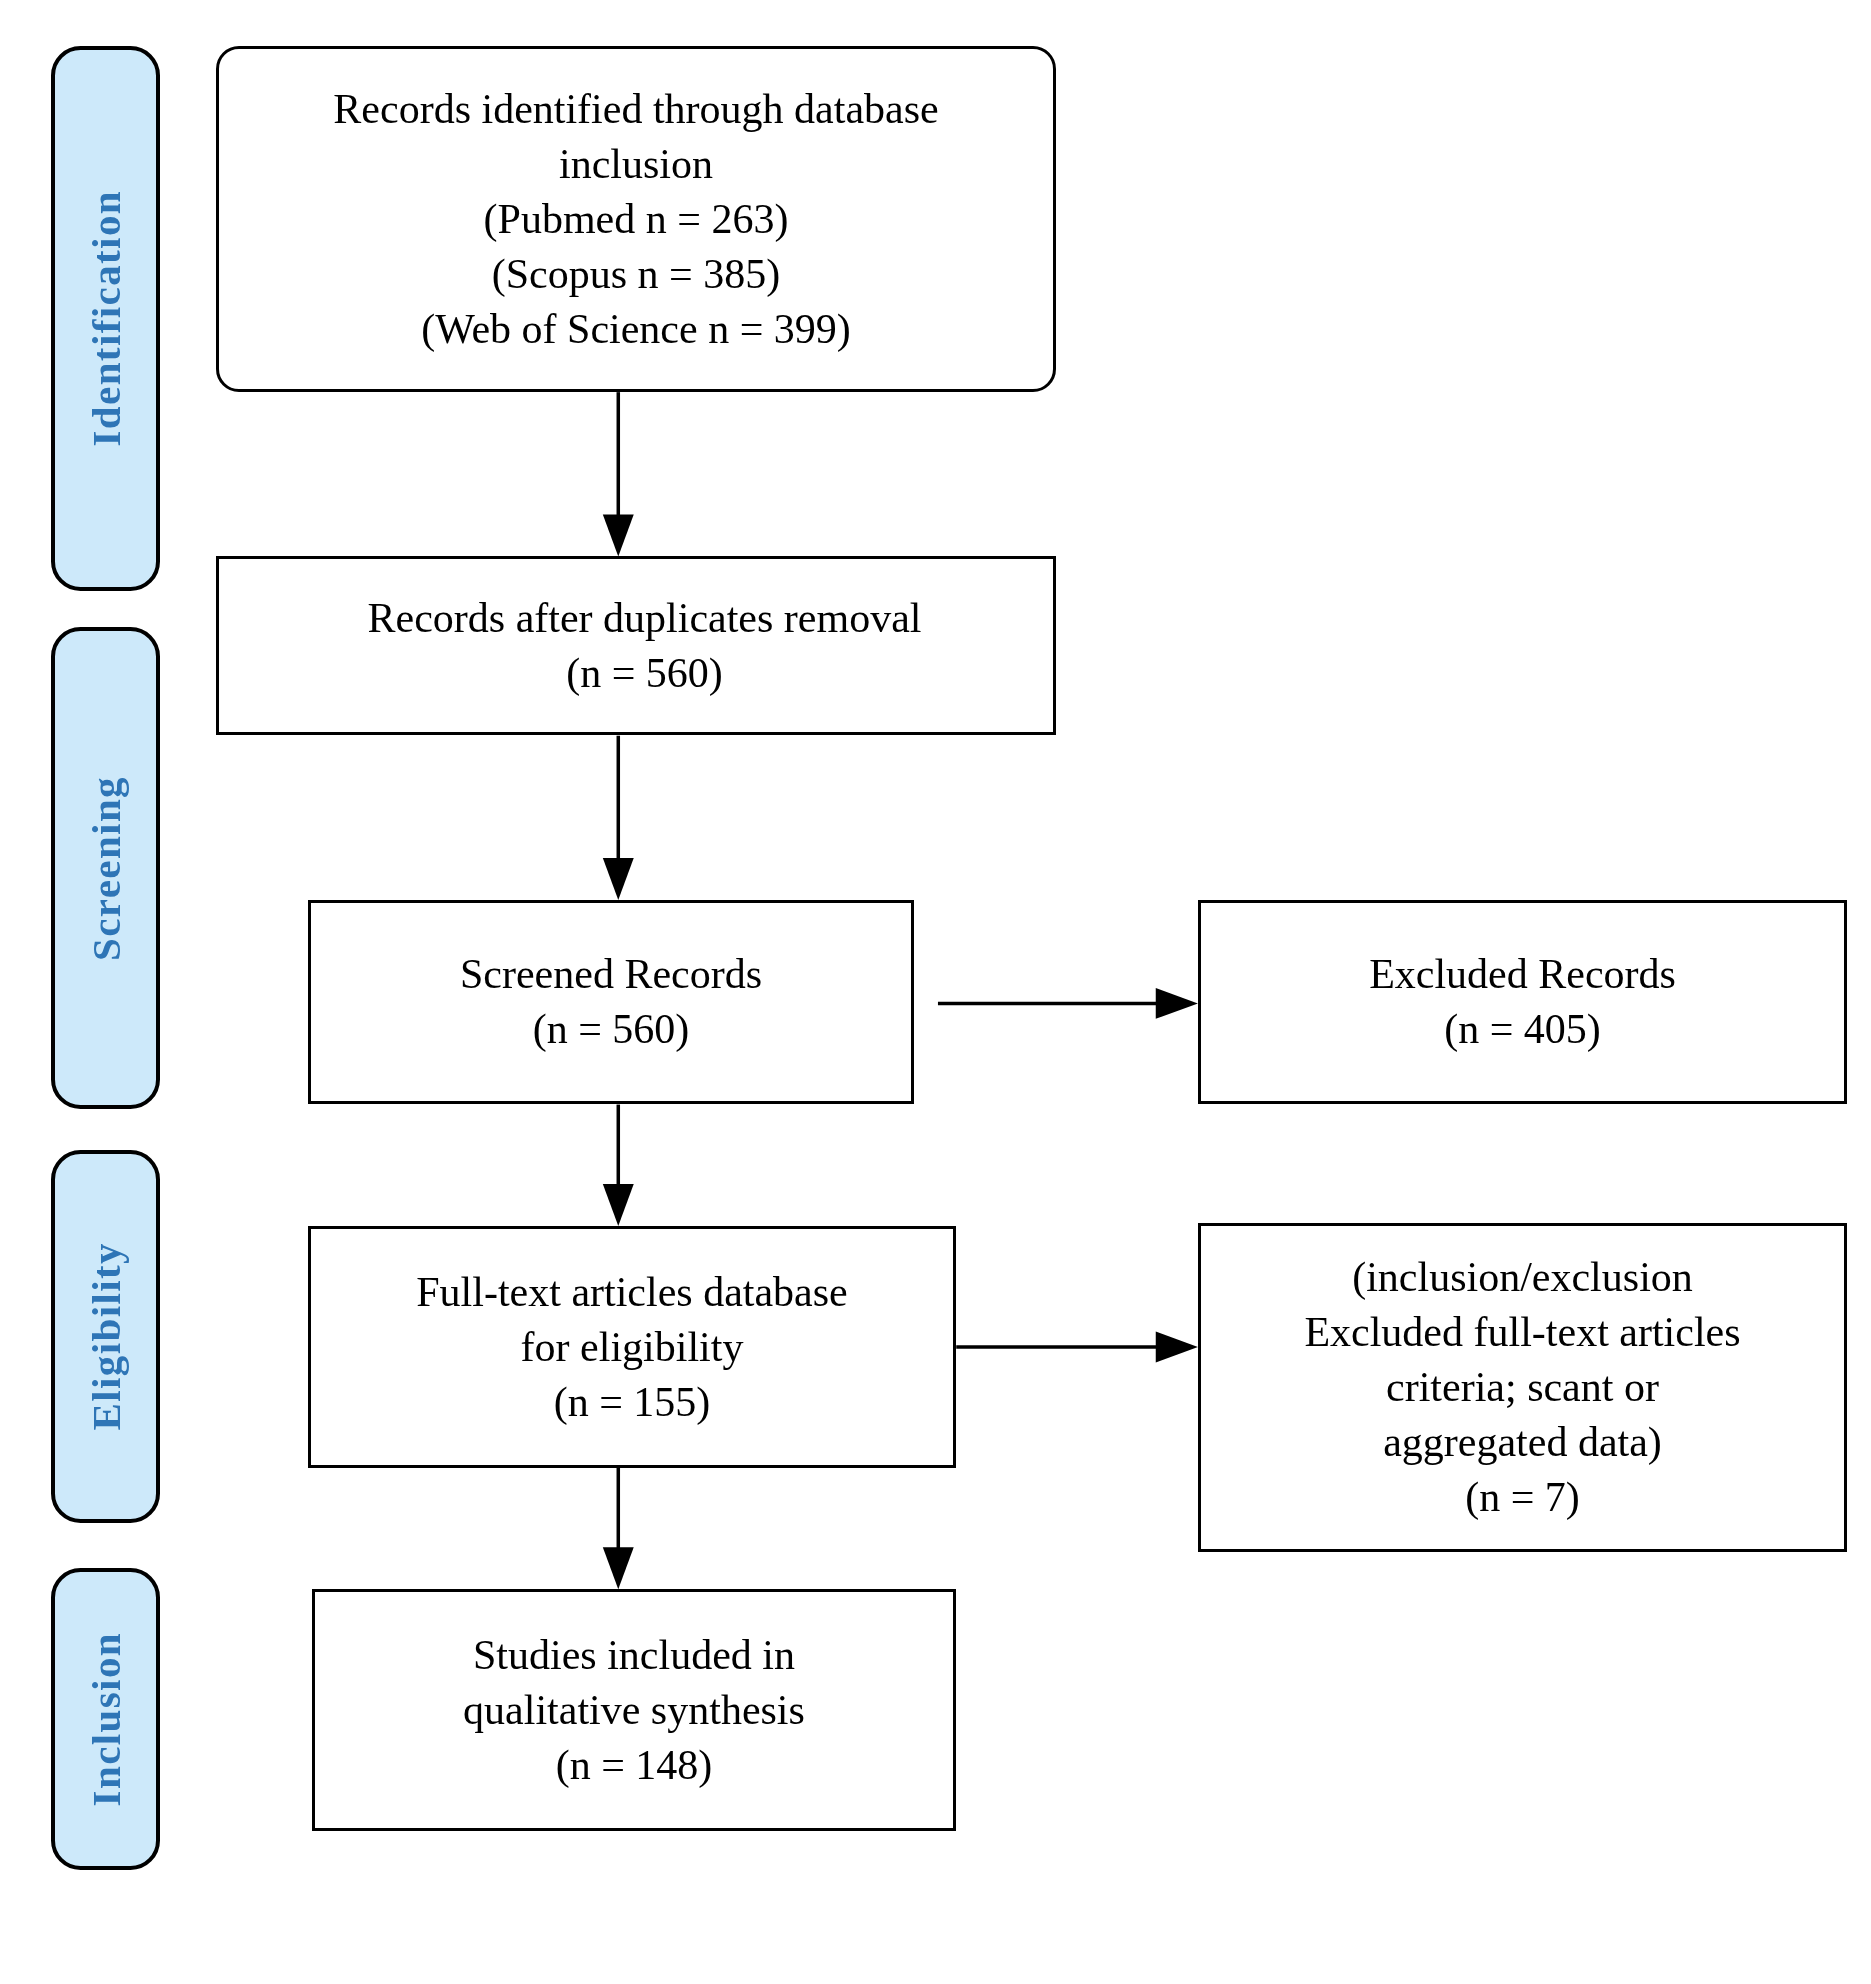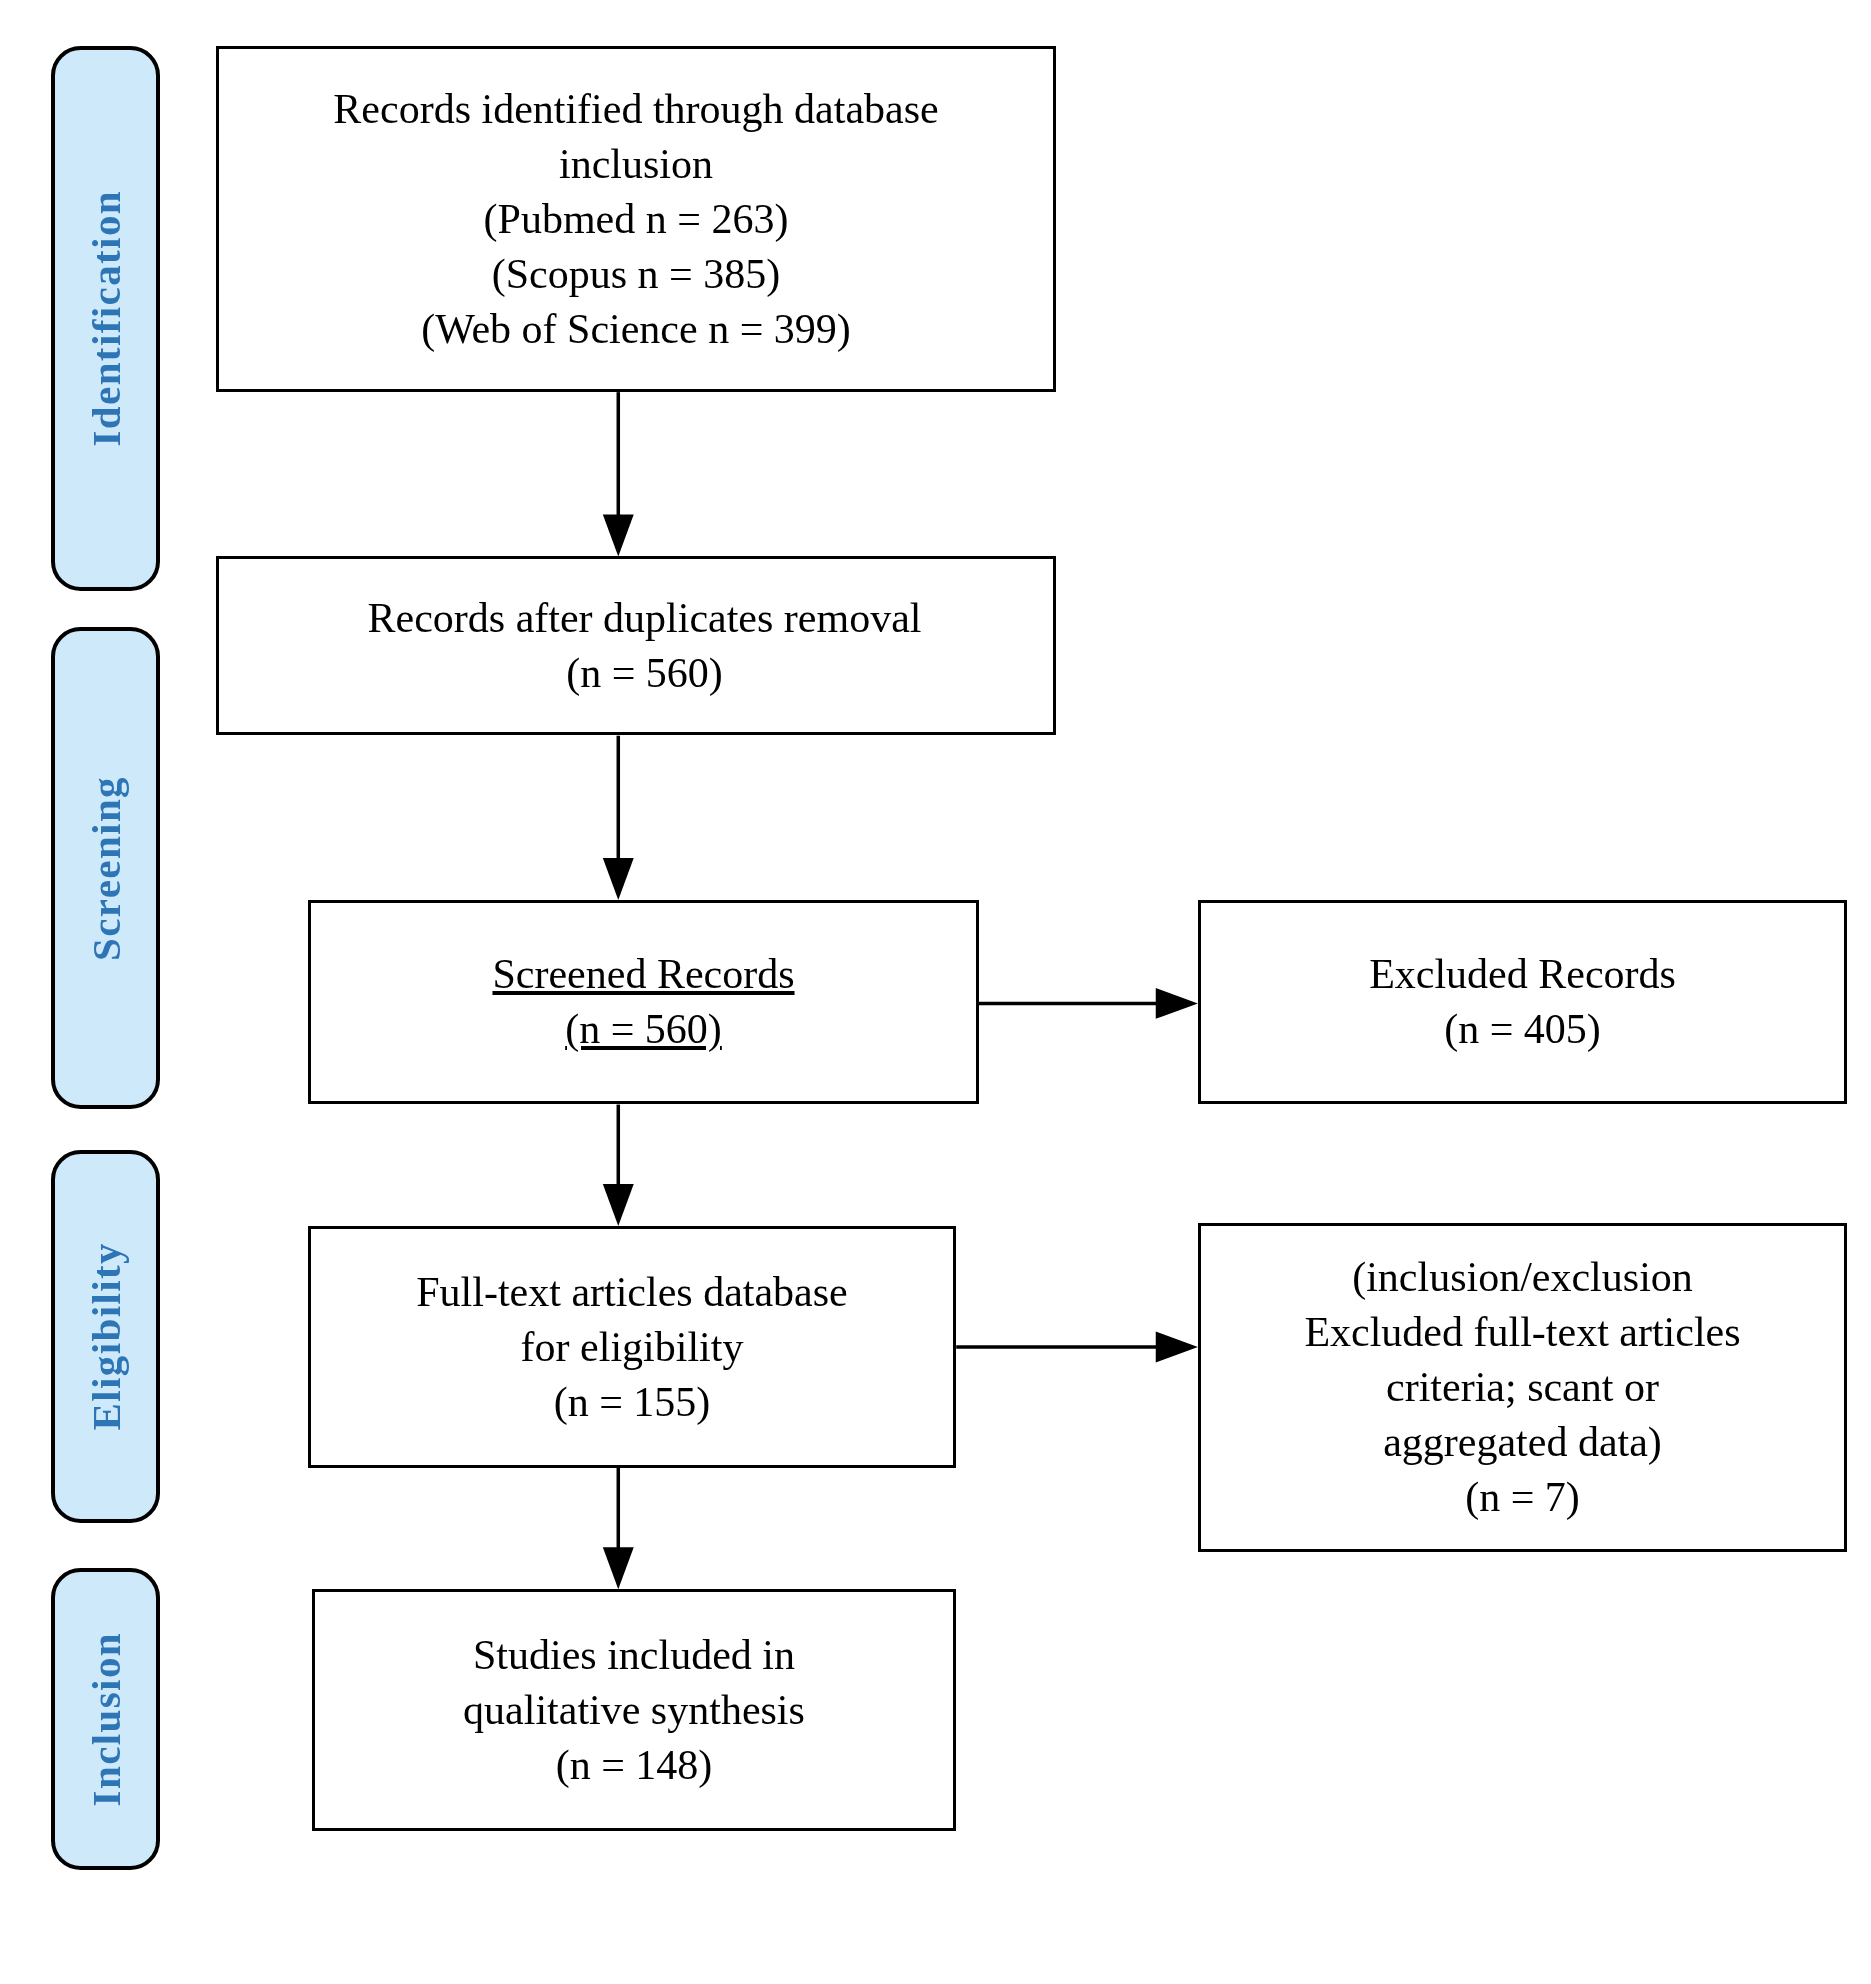--- a/index.html
+++ b/index.html
@@ -60,23 +60,23 @@
   }
   svg.connectors line { stroke:#000000; stroke-width:5; }
   svg.connectors polygon { fill:#000000; }
 
   
   #stage-identification { left:51px;  top:46px;   width:109px; height:545px; }
   #stage-screening      { left:51px;  top:627px;  width:109px; height:482px; }
   #stage-eligibility    { left:51px;  top:1150px; width:109px; height:373px; }
   #stage-inclusion      { left:51px;  top:1568px; width:109px; height:302px; }
 
-  #box-records-identified       { left:216px;  top:46px;   width:840px; height:346px; }
+  #box-records-identified       { left:216px;  top:46px;   width:840px; height:346px;border-radius:23px; }
   #box-records-after-duplicates { left:216px;  top:556px;  width:840px; height:179px;padding-left:17px; }
-  #box-screened-records         { left:308px;  top:900px; width:671px;  height:204px;text-decoration:underline; }
+  #box-screened-records         { left:308px;  top:900px; width:606px;  height:204px; }
   #box-excluded-records         { left:1198px; top:900px; width:649px;  height:204px; }
   #box-full-text-assessed       { left:308px;  top:1226px; width:648px;  height:242px; }
   #box-excluded-full-text       { left:1198px; top:1223px; width:649px;  height:329px; }
   #box-studies-included         { left:312px;  top:1589px; width:644px;  height:242px; }
 </style>
 </head>
 <body>
 
 <div class="canvas">
 

